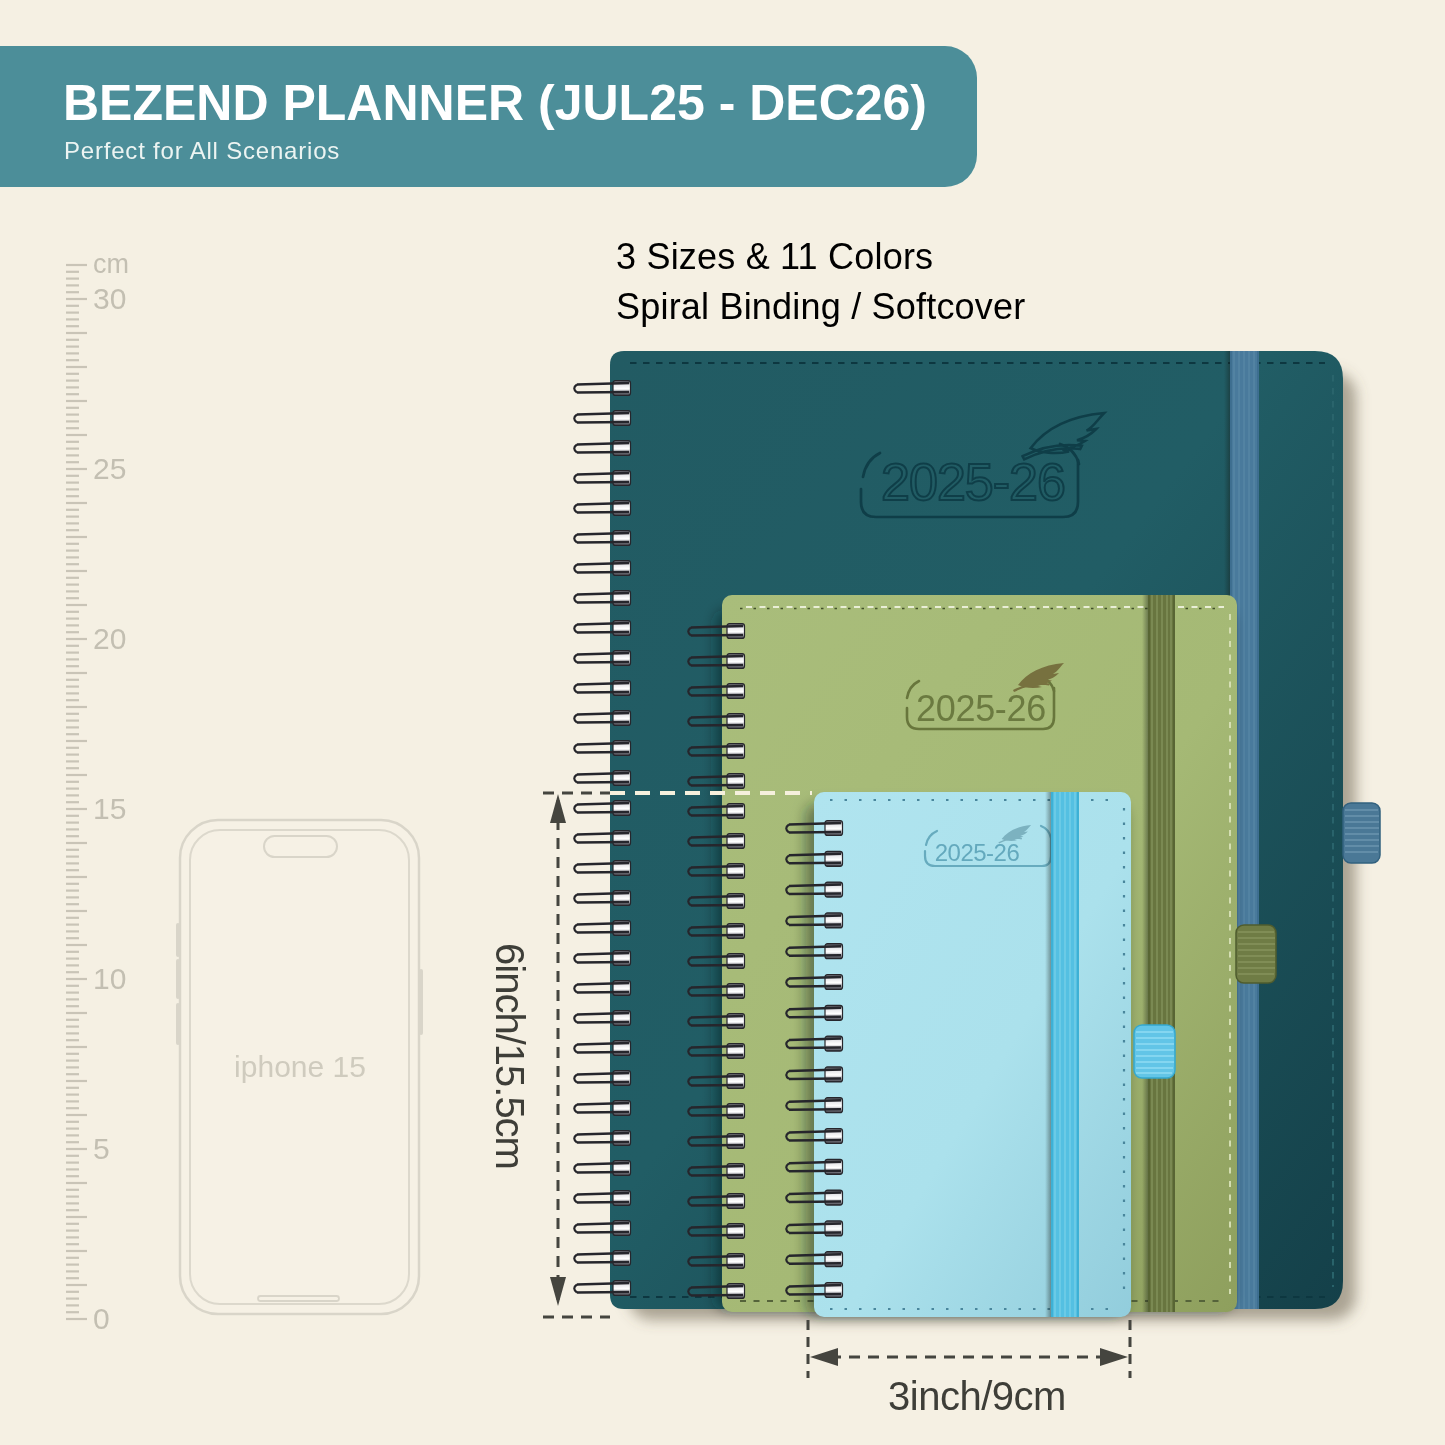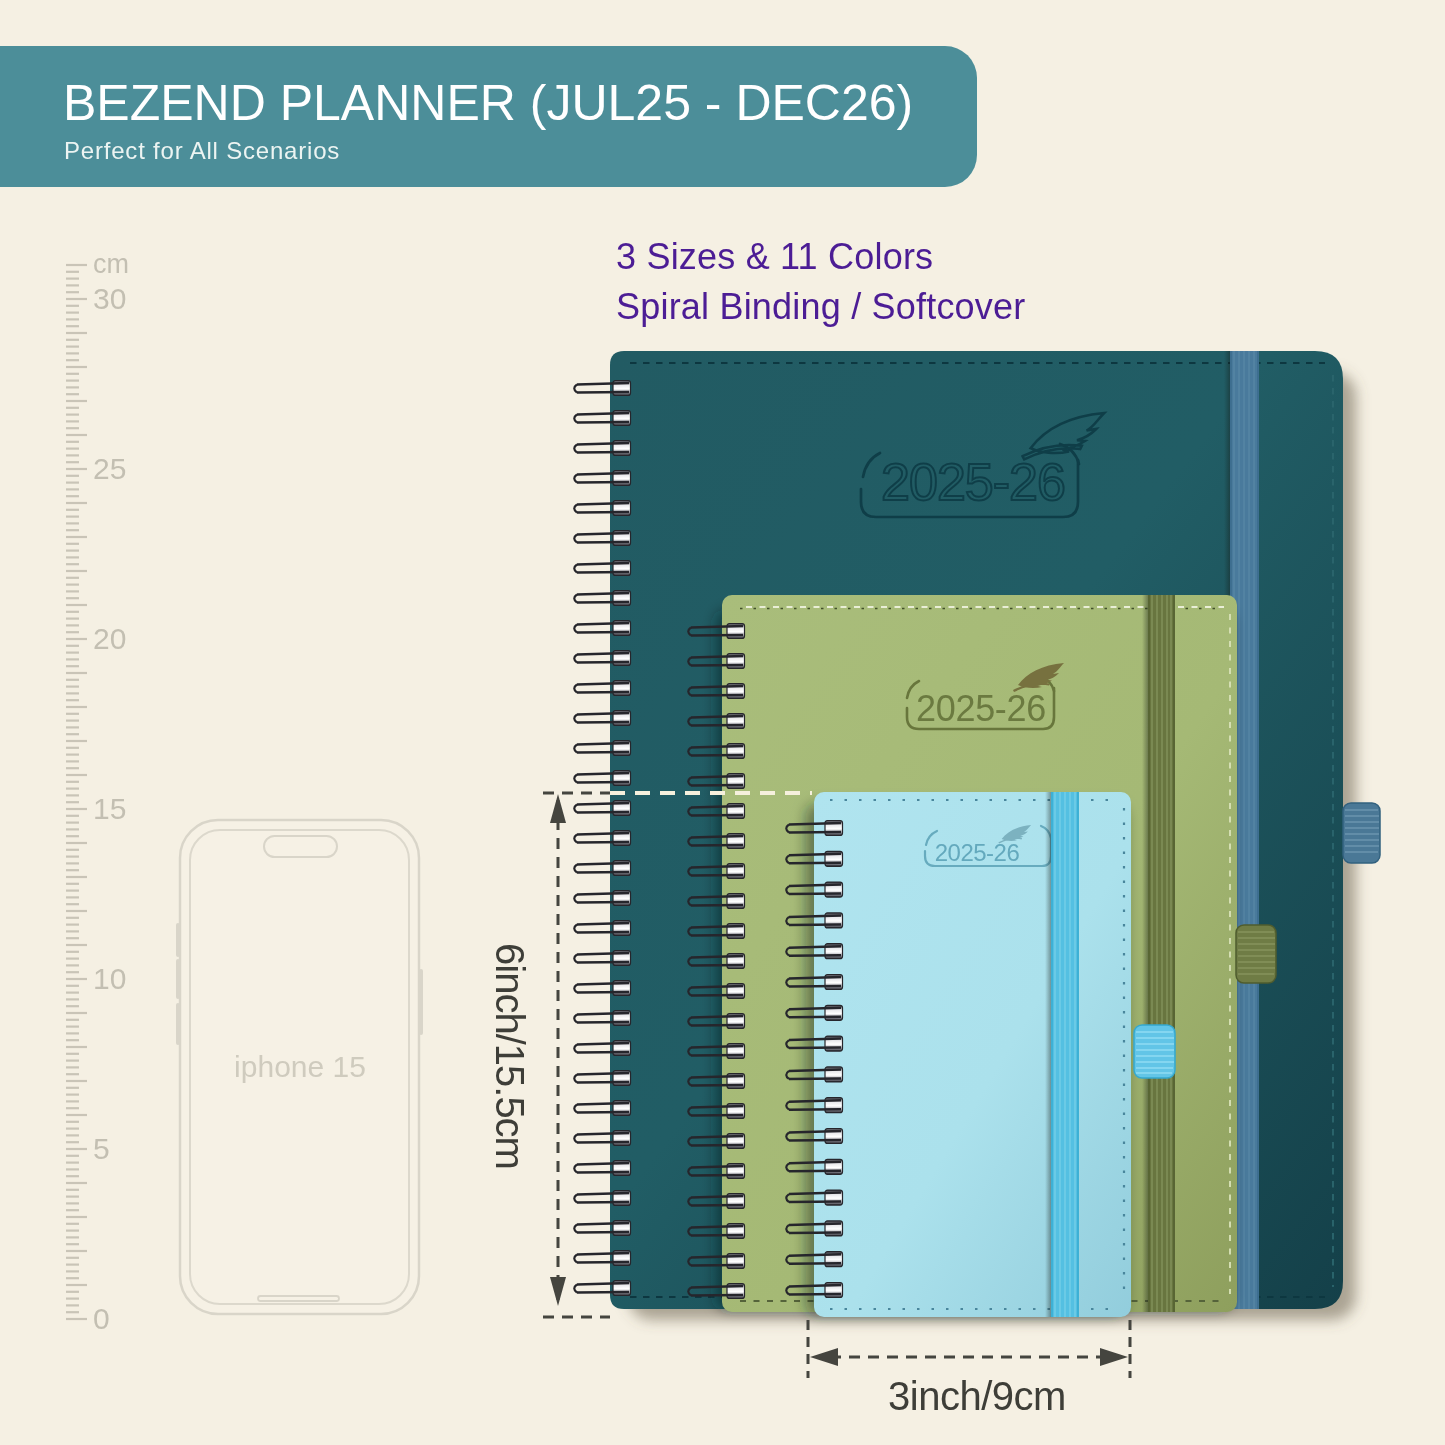--- a/index.html
+++ b/index.html
@@ -5,25 +5,25 @@
   html,body{margin:0;padding:0;}
   body{width:1445px;height:1445px;position:relative;overflow:hidden;
        background:#f5f0e3;font-family:"Liberation Sans", sans-serif;}
   .abs{position:absolute;}
 </style>
 </head>
 <body>
 
 <div class="abs" style="left:0;top:46px;width:977px;height:141px;background:#4c8e99;border-radius:0 32px 32px 0;"></div>
 
-<div class="abs" style="left:63px;top:74px;white-space:nowrap;font-weight:normal;font-size:50px;letter-spacing:0px;color:#ffffff;">BEZEND PLANNER (JUL25 - DEC26)</div>
+<div class="abs" style="left:63px;top:74px;white-space:nowrap;font-weight:bold;font-size:50px;letter-spacing:0px;color:#ffffff;">BEZEND PLANNER (JUL25 - DEC26)</div>
 
 <div class="abs" style="left:64px;top:137px;font-size:24px;letter-spacing:0.8px;color:#ecf4f2;">Perfect for All Scenarios</div>
 
-<div class="abs" style="left:616px;top:232px;font-size:36px;line-height:50px;color:#4c1d95;letter-spacing:0.2px;">3 Sizes &amp; 11 Colors<br>Spiral Binding / Softcover</div>
+<div class="abs" style="left:616px;top:232px;font-size:36px;line-height:50px;color:#000000;letter-spacing:0.2px;">3 Sizes &amp; 11 Colors<br>Spiral Binding / Softcover</div>
 
 <svg class="abs" style="left:0;top:0;" width="200" height="1400" viewBox="0 0 200 1400">
 
 <g stroke="#c9c4b7" stroke-width="2.2">
       <line x1="66" y1="1319.0" x2="87" y2="1319.0"></line>
       <line x1="66" y1="1312.2" x2="79" y2="1312.2"></line>
       <line x1="66" y1="1305.4" x2="79" y2="1305.4"></line>
       <line x1="66" y1="1298.6" x2="79" y2="1298.6"></line>
       <line x1="66" y1="1291.8" x2="79" y2="1291.8"></line>
       <line x1="66" y1="1285.0" x2="87" y2="1285.0"></line>

